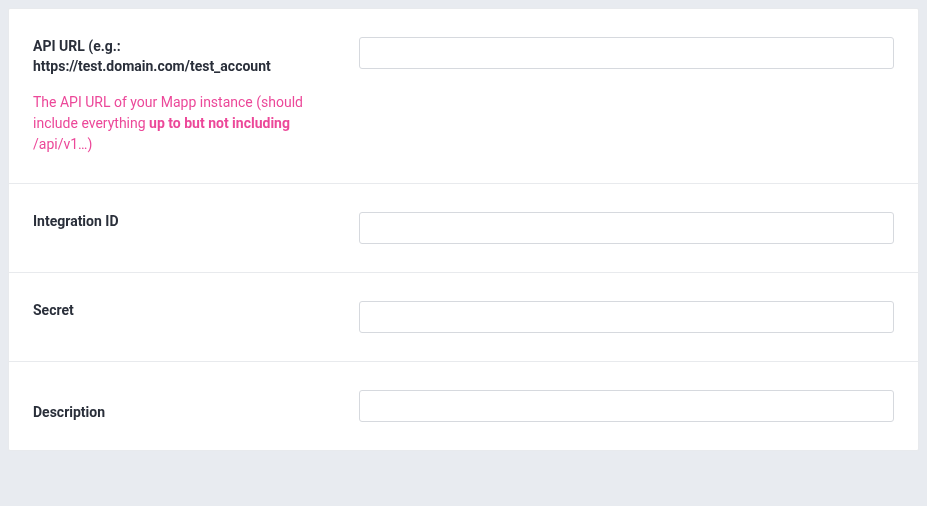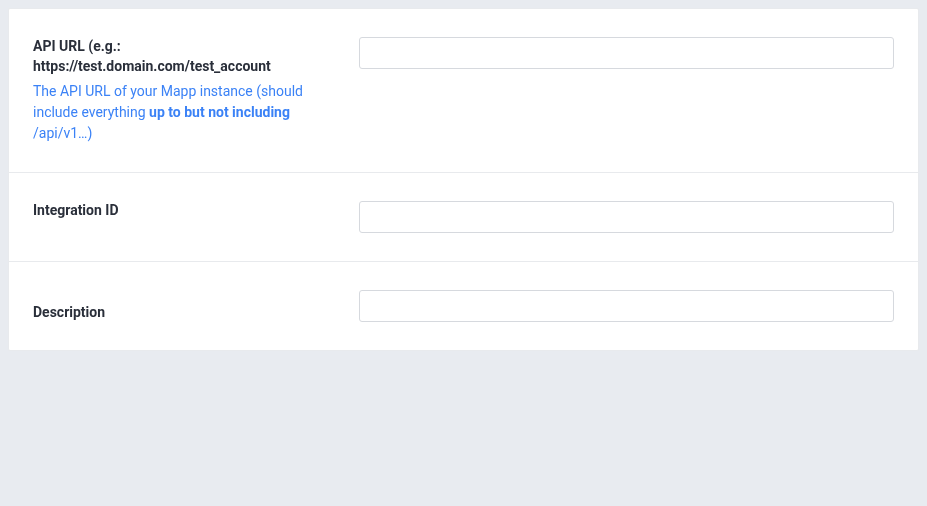--- a/index.html
+++ b/index.html
@@ -25,23 +25,23 @@
   .label-col {
     width: 290px;
     flex-shrink: 0;
   }
   .field-label {
     font-weight: 700;
     color: #2a2f3a;
     line-height: 1.4;
   }
   .field-help {
-    color: #3b82f6;
+    color: #ec4899;
     line-height: 1.5;
-    margin-top: 5px;
+    margin-top: 16px;
   }
   .field-help .bold { font-weight: 700; }
   .input-col {
     flex: 1;
   }
   .text-input {
     width: 100%;
     height: 32px;
     border: 1px solid #d6d9de;
     border-radius: 3px;
@@ -76,20 +76,28 @@
 
   <div class="form-row">
     <div class="label-col">
       <div class="field-label">Integration ID</div>
     </div>
     <div class="input-col">
       <input type="text" class="text-input" value="" style="">
     </div>
   </div>
 
+  <div class="form-row">
+    <div class="label-col">
+      <div class="field-label">Secret</div>
+    </div>
+    <div class="input-col">
+      <input type="text" class="text-input" value="" style="">
+    </div>
+  </div>
 
   <div class="form-row">
     <div class="label-col">
       <div class="field-label">Description</div>
     </div>
     <div class="input-col">
       <input type="text" class="text-input" value="" style="">
     </div>
   </div>
 

